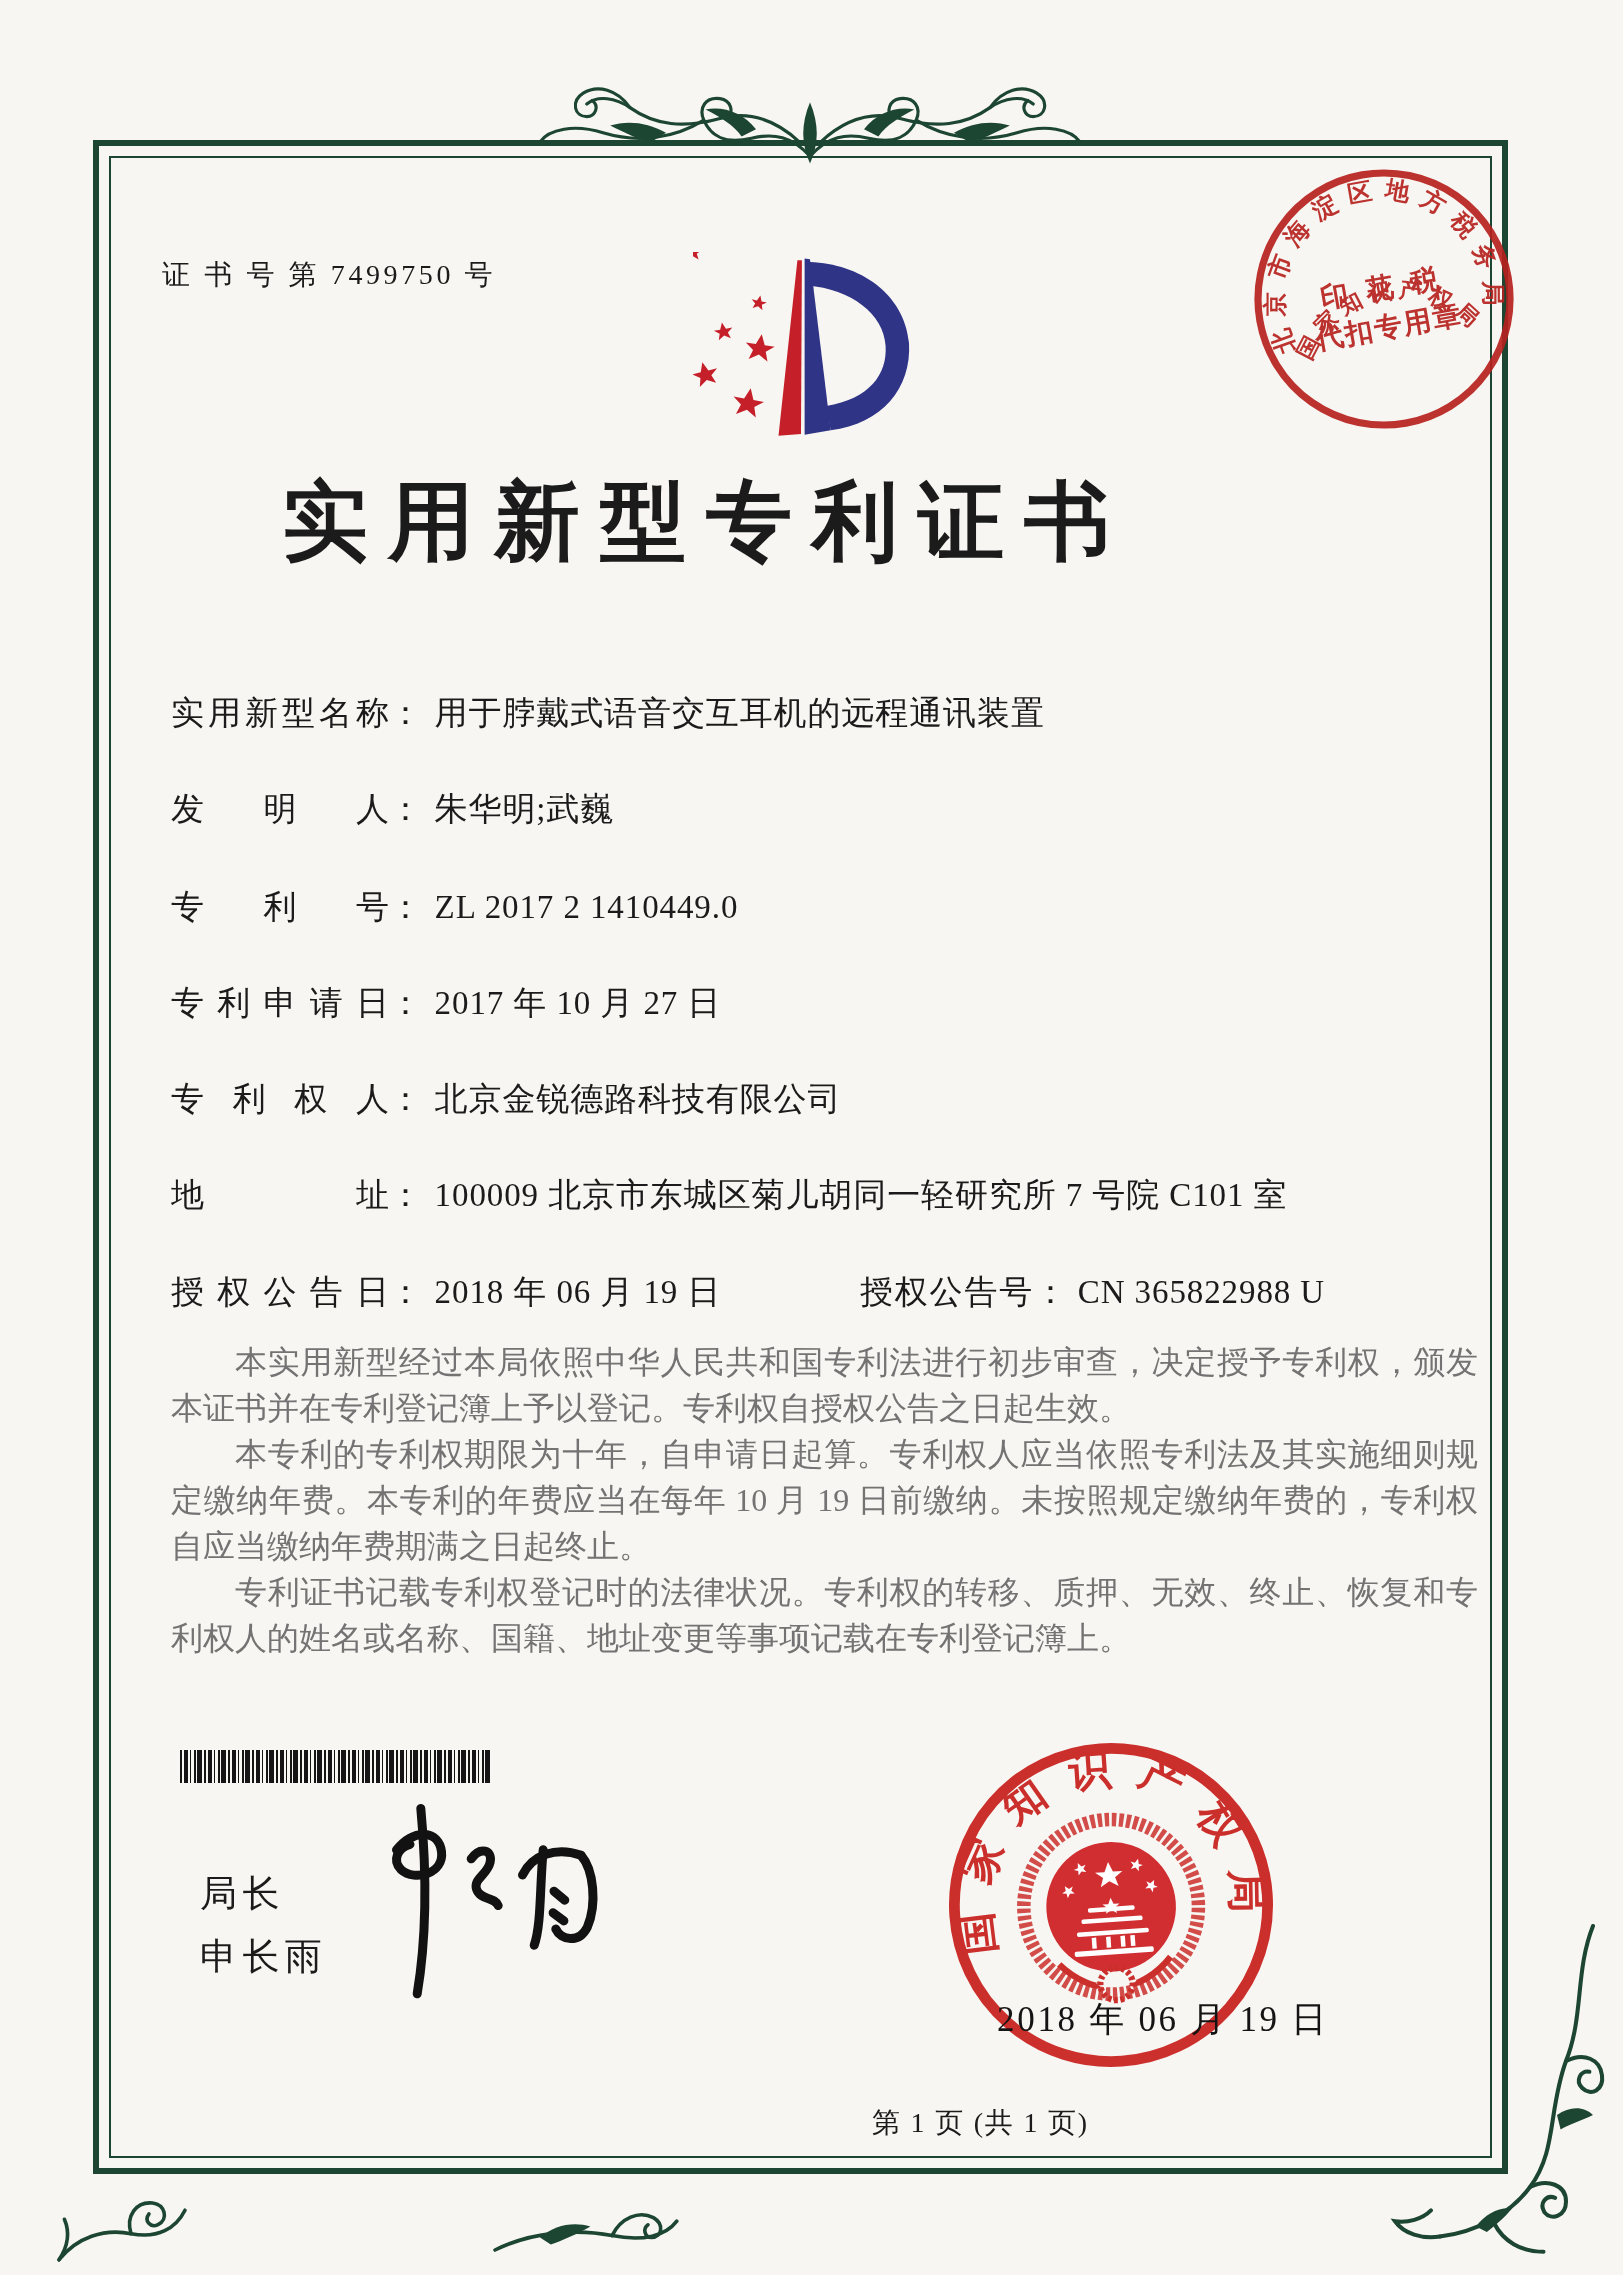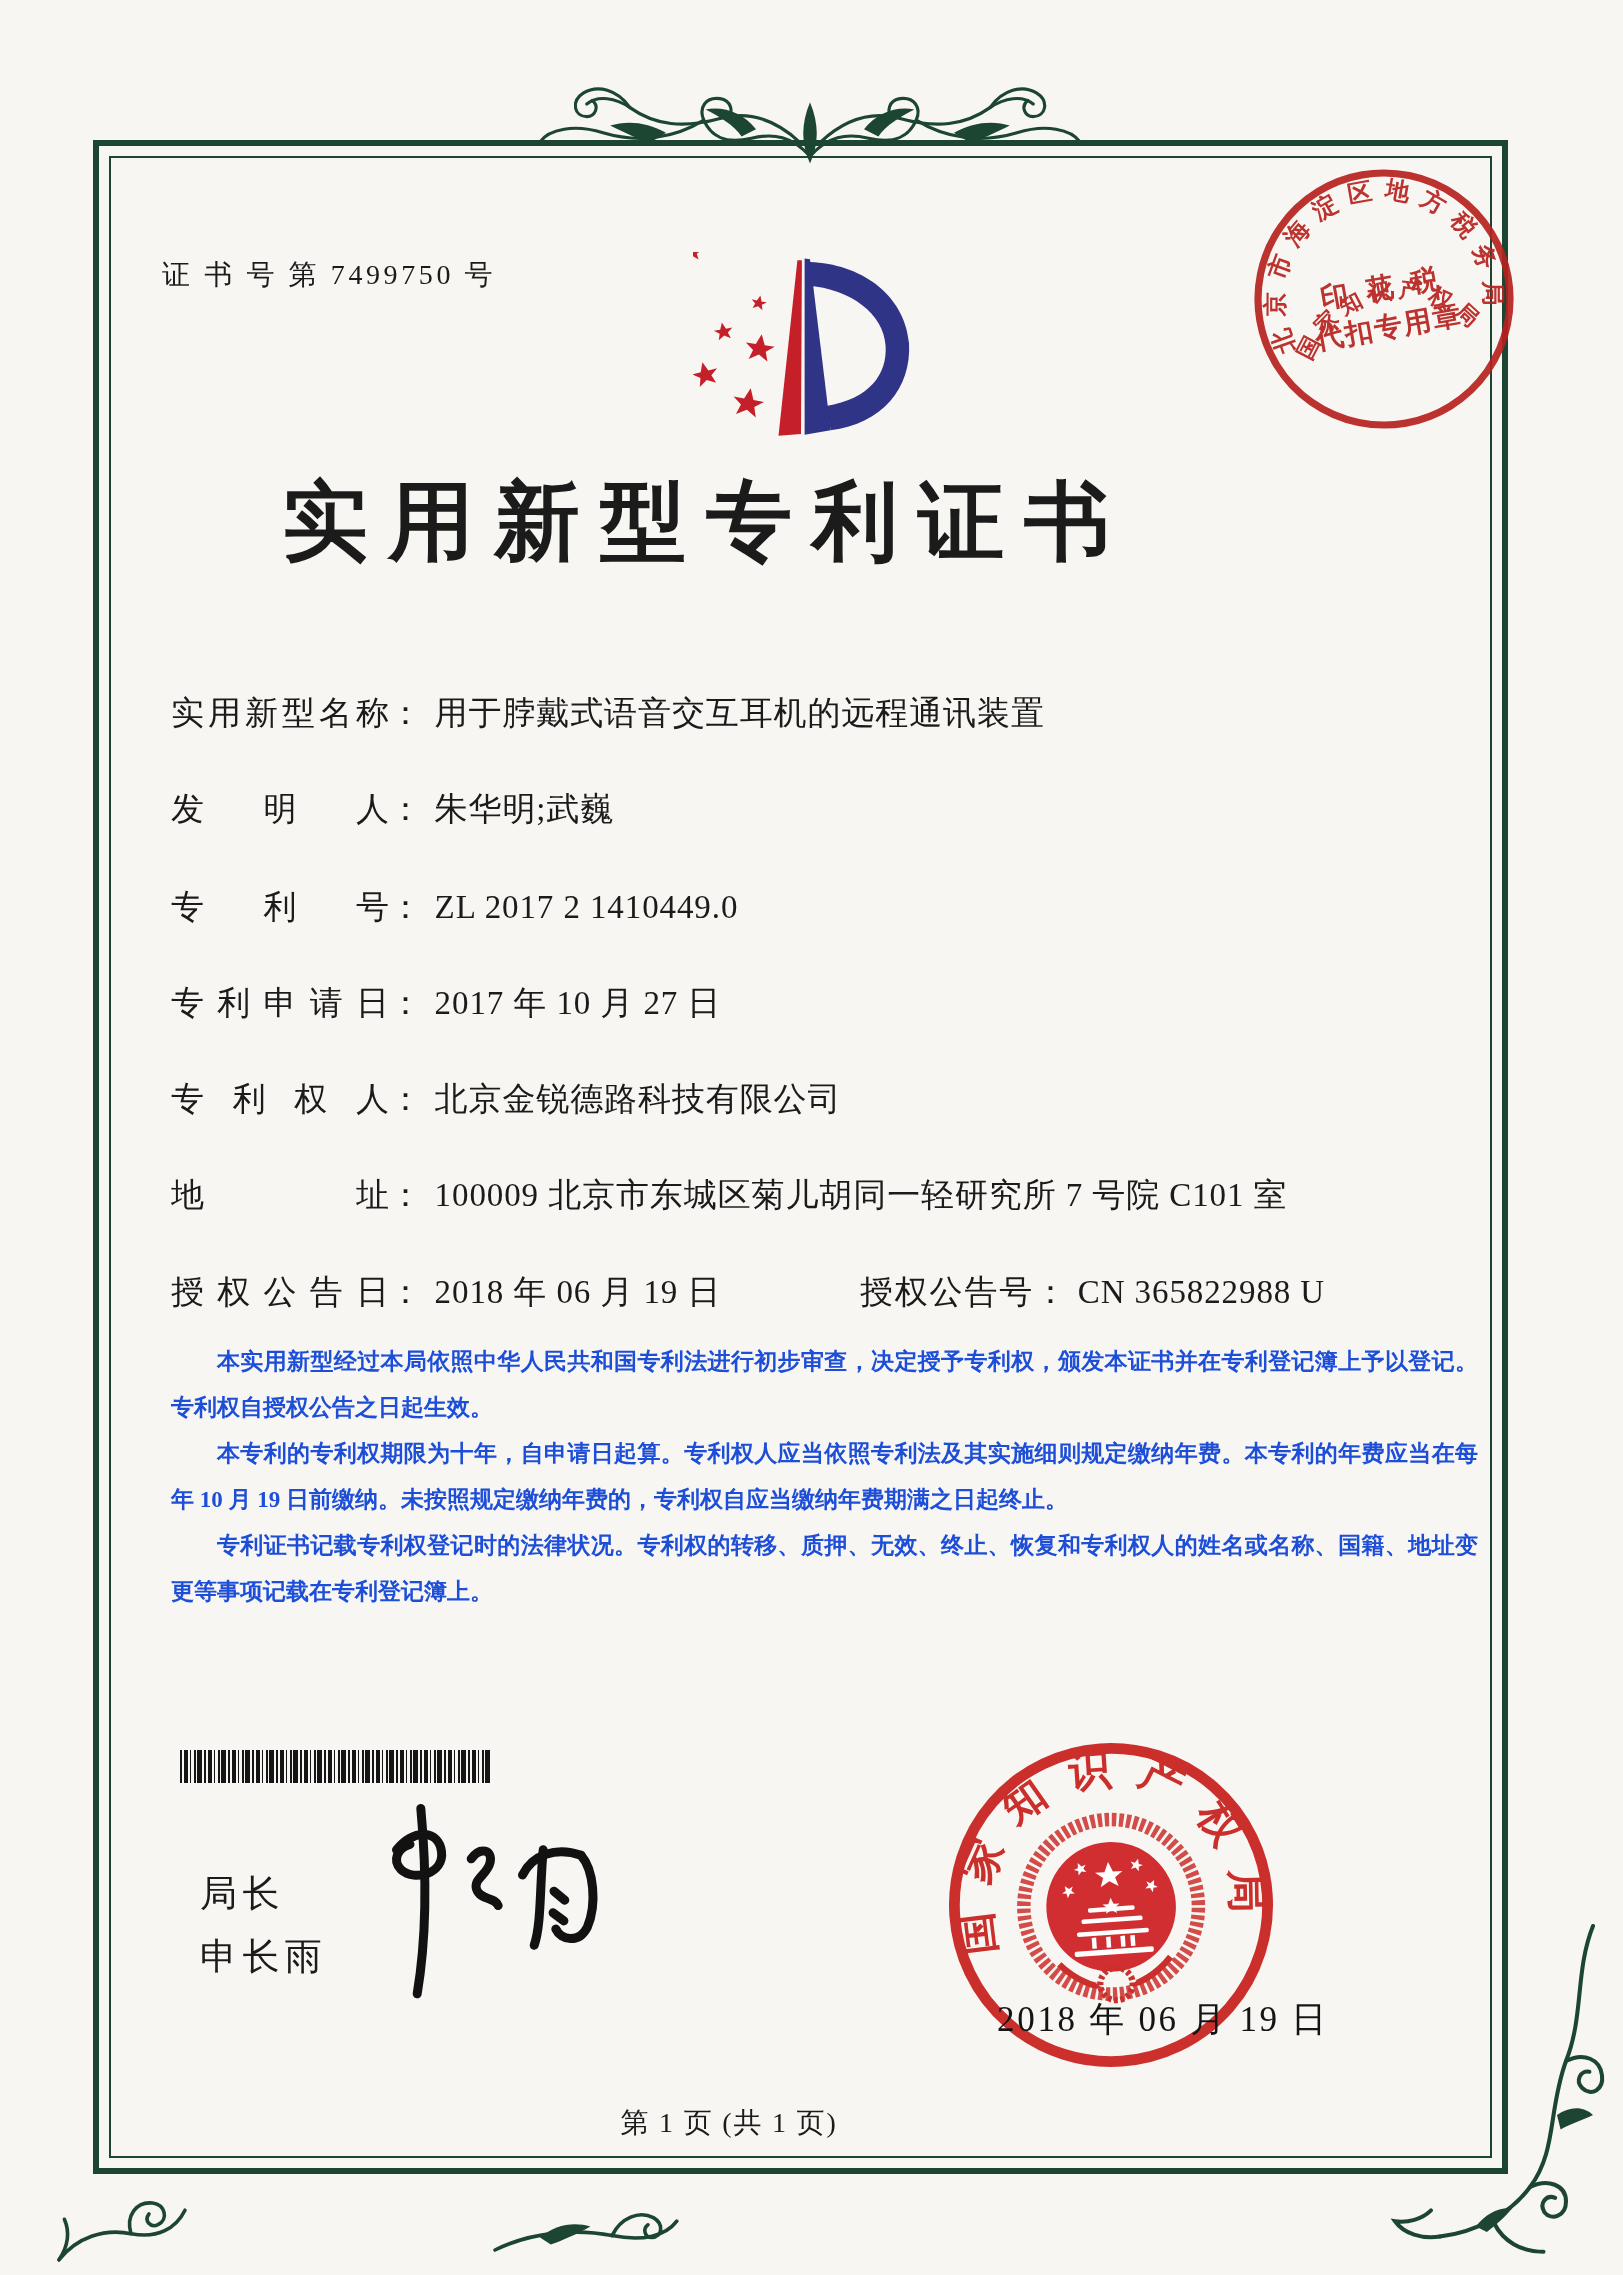--- a/index.html
+++ b/index.html
@@ -34,34 +34,34 @@
   .field-row:nth-of-type(6){top:482px;}
   .field-row:nth-of-type(7){top:579px;}
   .f-label{display:inline-block;width:218px;text-align:justify;text-align-last:justify;vertical-align:top;}
   .f-colon{display:inline-block;}
   .f-value{display:inline-block;padding-left:12.6px;letter-spacing:0.9px;}
   .pair2{position:absolute;left:689px;top:0;white-space:nowrap;}
   .pair2 .f-label2{letter-spacing:1.8px;}
   .pair2 .f-value{padding-left:10.8px;}
   
   .body-text{position:absolute;left:171px;top:1339px;width:1307px;
-    font-size:23px;line-height:46px;text-align:justify;color:#1d4ed8;font-weight:bold;}
+    font-size:32px;line-height:46px;text-align:justify;color:#737373;}
   .body-text p{margin:0;text-indent:2em;}
   
   .barcode{position:absolute;left:180px;top:1750px;width:311px;height:33px;
     background:repeating-linear-gradient(90deg,
       #151515 0 1.8px,transparent 1.8px 3.6px,
       #151515 3.6px 8px,transparent 8px 10px,
       #151515 10px 10.8px,transparent 10.8px 14.4px,
       #151515 14.4px 16px,transparent 16px 17px,
       #151515 17px 21.6px,transparent 21.6px 24px);}
   .signoff-title{position:absolute;left:200px;top:1869px;font-size:37px;letter-spacing:5.4px;}
   .signoff-name{position:absolute;left:200px;top:1932px;font-size:37px;letter-spacing:5.4px;}
   .signature{position:absolute;left:356px;top:1803px;width:270px;height:207px;}
-  .footer{position:absolute;left:369px;top:2104px;width:720px;text-align:center;font-size:28px;letter-spacing:1.8px;}
+  .footer{position:absolute;left:369px;top:2104px;width:720px;text-align:right;font-size:28px;letter-spacing:1.8px;}
   .seal-text{font-family:"Liberation Serif","DejaVu Serif",serif;font-weight:700;}
 </style>
 </head>
 <body>
 
 <div class="page">
 
   <div class="frame-outer"></div>
   <div class="frame-inner"></div>
 

